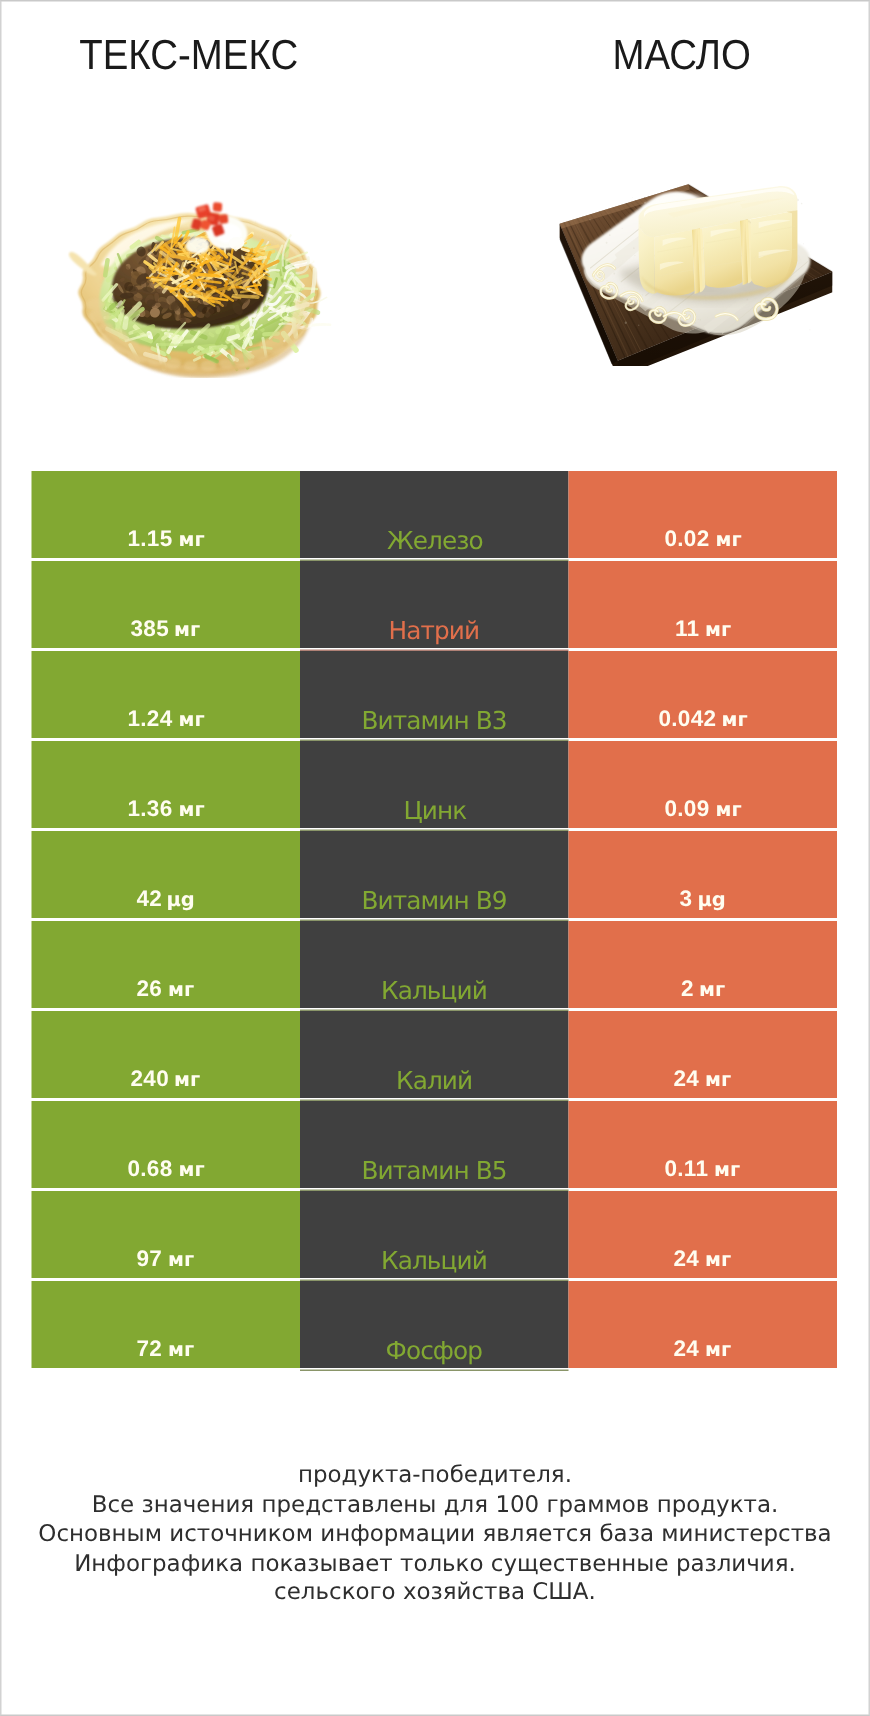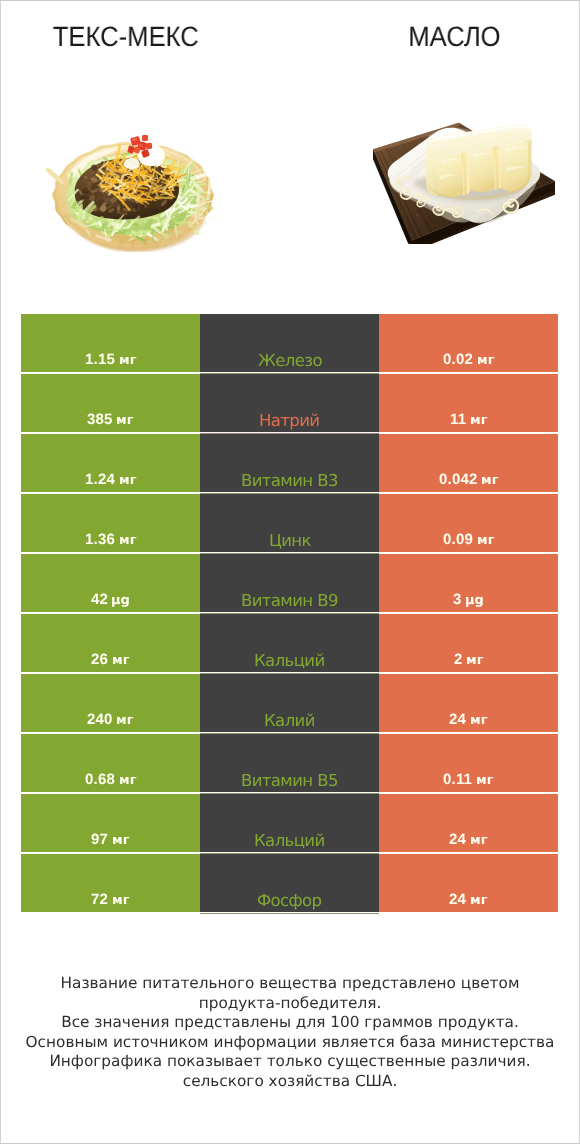--- a/index.html
+++ b/index.html
@@ -1313,21 +1313,20 @@
           <span>Фосфор</span>
         </div>
         <div class="cell right" style="background:#E16F4B">
           <span class="val">24</span>
           <span class="unit">мг</span>
         </div>
       </div>
     </div>
 
   <div class="footer">
-      <div>Название питательного вещества представлено цветом</div>
       <div>продукта-победителя.</div>
       <div>Все значения представлены для 100 граммов продукта.</div>
       <div>Основным источником информации является база министерства</div>
       <div>Инфографика показывает только существенные различия.</div>
       <div>сельского хозяйства США.</div>
     </div>
 
 </div>
 
 </body></html>

